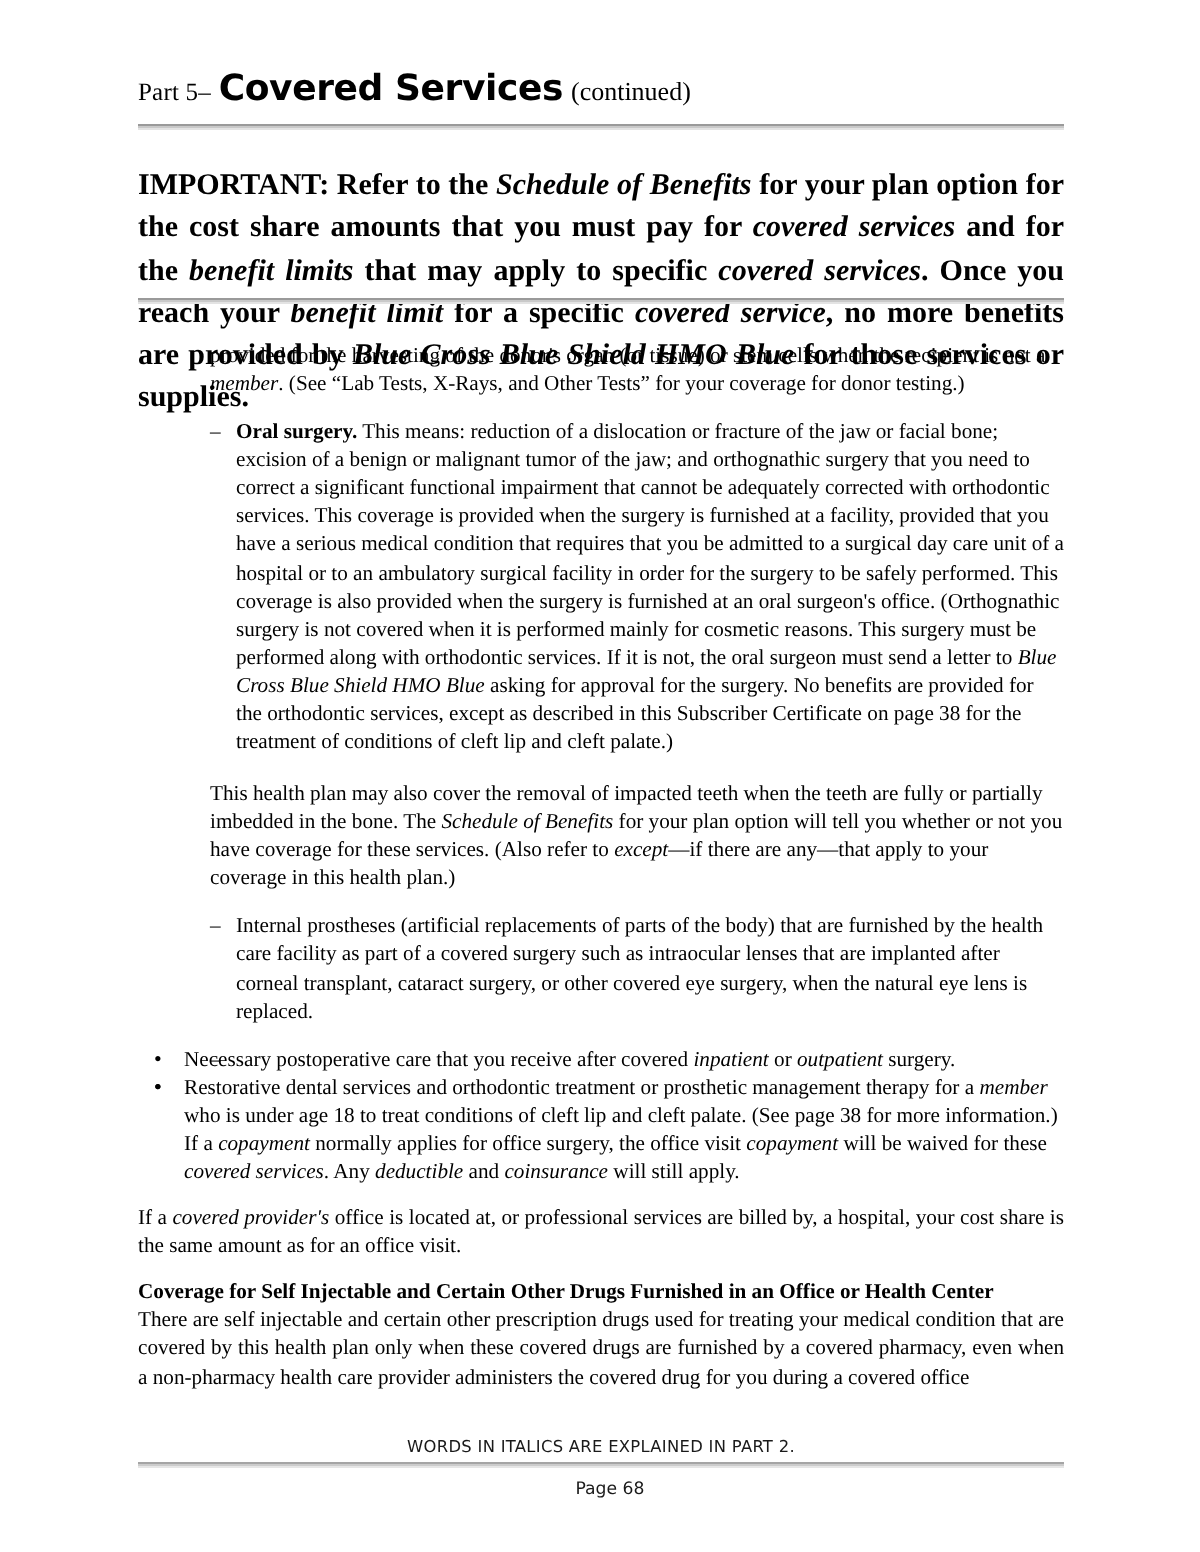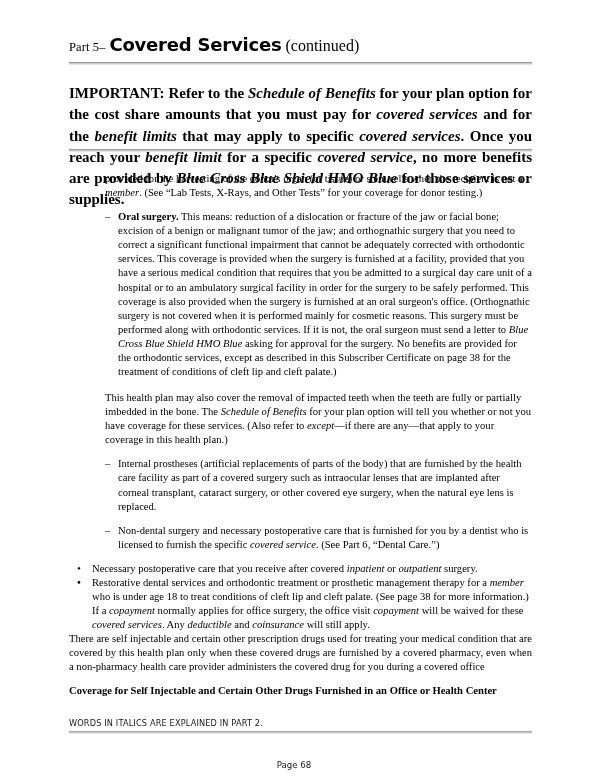--- a/index.html
+++ b/index.html
@@ -45,21 +45,21 @@
     font-size: 12.5px;
   }
   .hdr-title {
     font-family: "DejaVu Sans", "Liberation Sans", sans-serif;
     font-size: 18px;
     font-weight: bold;
     letter-spacing: -0.2px;
   }
   .hdr-cont {
     font-family: "Liberation Serif", "DejaVu Serif", serif;
-    font-size: 16px;
+    font-size: 13px;
   }
   .rule {
     position: absolute;
     left: 69px;
     width: 463px;
     height: 3px;
     background: linear-gradient(to bottom, #9a9a9a 0 1px, #c9c9c9 1px 2px, #e3e3e3 2px 3px);
   }
   .rule-head { top: 62px; }
   .rule-mid  { top: 149px; }
@@ -139,38 +139,40 @@
   
   .footer-note {
     position: absolute;
     left: 69px;
     top: 718px;
     width: 463px;
     font-family: "DejaVu Sans", "Liberation Sans", sans-serif;
     font-size: 8.2px;
     letter-spacing: 0.15px;
     color: #1a1a1a;
+    text-align: center;
   }
   .rule-foot {
     position: absolute;
     left: 69px;
     top: 731px;
     width: 463px;
     height: 3px;
     background: linear-gradient(to bottom, #a5a5a5 0 1px, #cccccc 1px 2px, #e6e6e6 2px 3px);
   }
   .page-num {
     position: absolute;
     left: 0;
-    top: 760px;
+    top: 740px;
     width: 588px;
     text-align: center;
     font-family: "DejaVu Sans", "Liberation Sans", sans-serif;
     font-size: 8.6px;
     color: #1a1a1a;
+    padding-left: 11px;
   }
 </style>
 </head>
 <body>
 
 <div class="page">
 
   <div class="header">
     <div class="header-line">
       <span class="hdr-part">Part 5</span><span class="hdr-dash">–</span> <span class="hdr-title">Covered Services</span> <span class="hdr-cont">(continued)</span>
@@ -196,40 +198,40 @@
       <p class="para">This health plan may also cover the removal of impacted teeth when the teeth are fully or partially imbedded in the bone. The <i>Schedule of Benefits</i> for your plan option will tell you whether or not you have coverage for these services. (Also refer to <i>except</i>—if there are any—that apply to your coverage in this health plan.)</p>
     </div>
 
     <div class="dash-item">
       <span class="marker">–</span>
       <span>Internal prostheses (artificial replacements of parts of the body) that are furnished by the health care facility as part of a covered surgery such as intraocular lenses that are implanted after corneal transplant, cataract surgery, or other covered eye surgery, when the natural eye lens is replaced.</span>
     </div>
 
     <div class="dash-item">
       <span class="marker">–</span>
-      <span>Non-dental surgery and necessary postoperative care that is furnished for you by a dentist who is licensed to furnish the specific <i>covered service</i>. (See Part 6, “Dental Care.”)</span>
     </div>
 
     <ul class="bullet-list">
       <li class="bullet-item">
         <span class="dot">•</span>
         <span>Necessary postoperative care that you receive after covered <i>inpatient</i> or <i>outpatient</i> surgery.</span>
       </li>
       <li class="bullet-item">
         <span class="dot">•</span>
       </li>
       <li class="bullet-item">
         <span class="dot">•</span>
         <span>Restorative dental services and orthodontic treatment or prosthetic management therapy for a <i>member</i> who is under age 18 to treat conditions of cleft lip and cleft palate. (See page 38 for more information.) If a <i>copayment</i> normally applies for office surgery, the office visit <i>copayment</i> will be waived for these <i>covered services</i>. Any <i>deductible</i> and <i>coinsurance</i> will still apply.</span>
       </li>
     </ul>
 
-
+    <p class="para justify" style="margin-top:9px;">If a <i>covered provider's</i> office is located at, or professional services are billed by, a hospital, your cost share is the same amount as for an office visit.</p>
+
+    <p class="para sub-head" style="margin-bottom:0;">Coverage for Self Injectable and Certain Other Drugs Furnished in an Office or Health Center</p>
     <p class="para justify">There are self injectable and certain other prescription drugs used for treating your medical condition that are covered by this health plan only when these covered drugs are furnished by a covered pharmacy, even when a non-pharmacy health care provider administers the covered drug for you during a covered office</p>
-    <p class="para sub-head" style="margin-bottom:0;">Coverage for Self Injectable and Certain Other Drugs Furnished in an Office or Health Center</p>
 
   </div>
 
   <div class="footer-note">WORDS IN ITALICS ARE EXPLAINED IN PART 2.</div>
   <div class="rule rule-foot"></div>
   <div class="page-num">Page 68</div>
 
 </div>
 
 </body></html>

